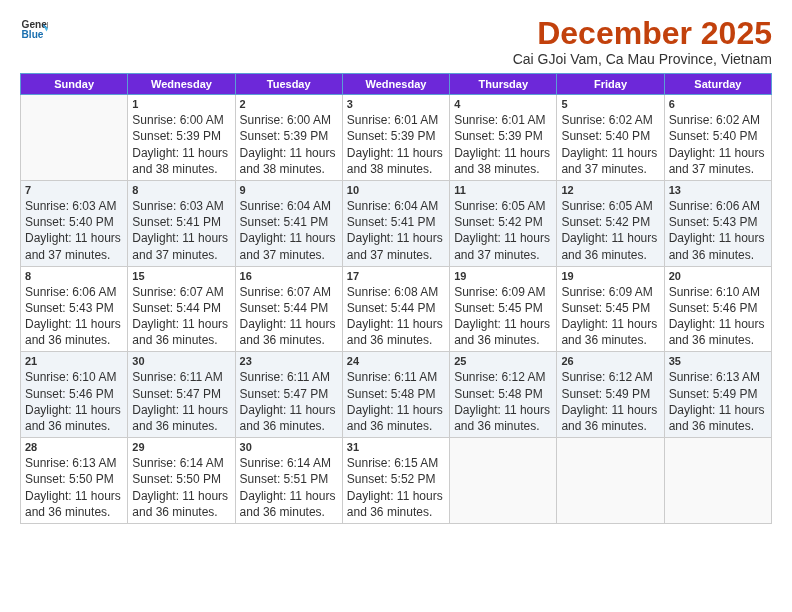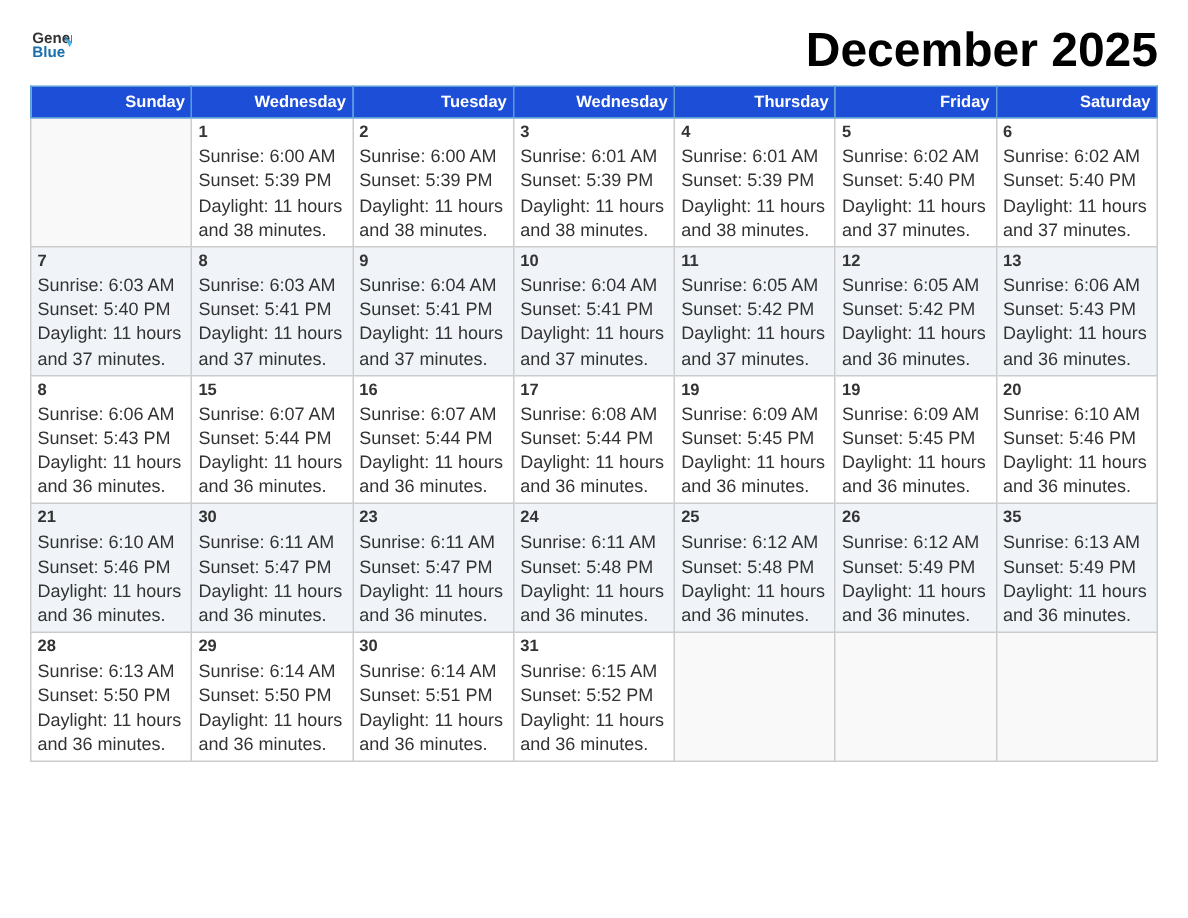--- a/index.html
+++ b/index.html
@@ -30,39 +30,39 @@
     .logo-icon {
       width: 28px;
       height: 28px;
     }
     .title-section {
       text-align: right;
     }
     .month-title {
       font-size: 32px;
       font-weight: bold;
-      color: #000000;
+      color: #c2410c;
       line-height: 1.1;
     }
     .location {
       font-size: 14px;
       color: #333;
     }
     .calendar-table {
       width: 100%;
       border-collapse: collapse;
       table-layout: fixed;
     }
     .calendar-table th {
-      background-color: #1d4ed8;
+      background-color: #6d28d9;
       color: #fff;
       font-size: 11px;
       font-weight: bold;
       padding: 4px 4px;
-      text-align: right;
+      text-align: center;
       border: 1px solid #5a9fd4;
     }
     .calendar-table td {
       border: 1px solid #ccc;
       vertical-align: top;
       padding: 3px 4px;
       height: 80px;
       background: #fff;
       font-size: 9.5px;
       color: #333;
@@ -93,20 +93,21 @@
     <div class="logo">
       <svg class="logo-icon" viewBox="0 0 36 36">
         <text x="2" y="16" font-size="13" font-weight="bold" fill="#333" font-family="Arial">General</text>
         <text x="2" y="28" font-size="13" font-weight="bold" fill="#1a6faf" font-family="Arial">Blue</text>
         <polygon points="30,10 36,16 30,14" fill="#1a6faf"></polygon>
         <polygon points="30,12 36,16 34,20" fill="#4db8e8"></polygon>
       </svg>
     </div>
     <div class="title-section">
       <div class="month-title">December 2025</div>
+      <div class="location">Cai GJoi Vam, Ca Mau Province, Vietnam</div>
     </div>
   </div>
 
   <table class="calendar-table">
     <thead>
       <tr>
         <th>Sunday</th>
         <th>Wednesday</th>
         <th>Tuesday</th>
         <th>Wednesday</th>

